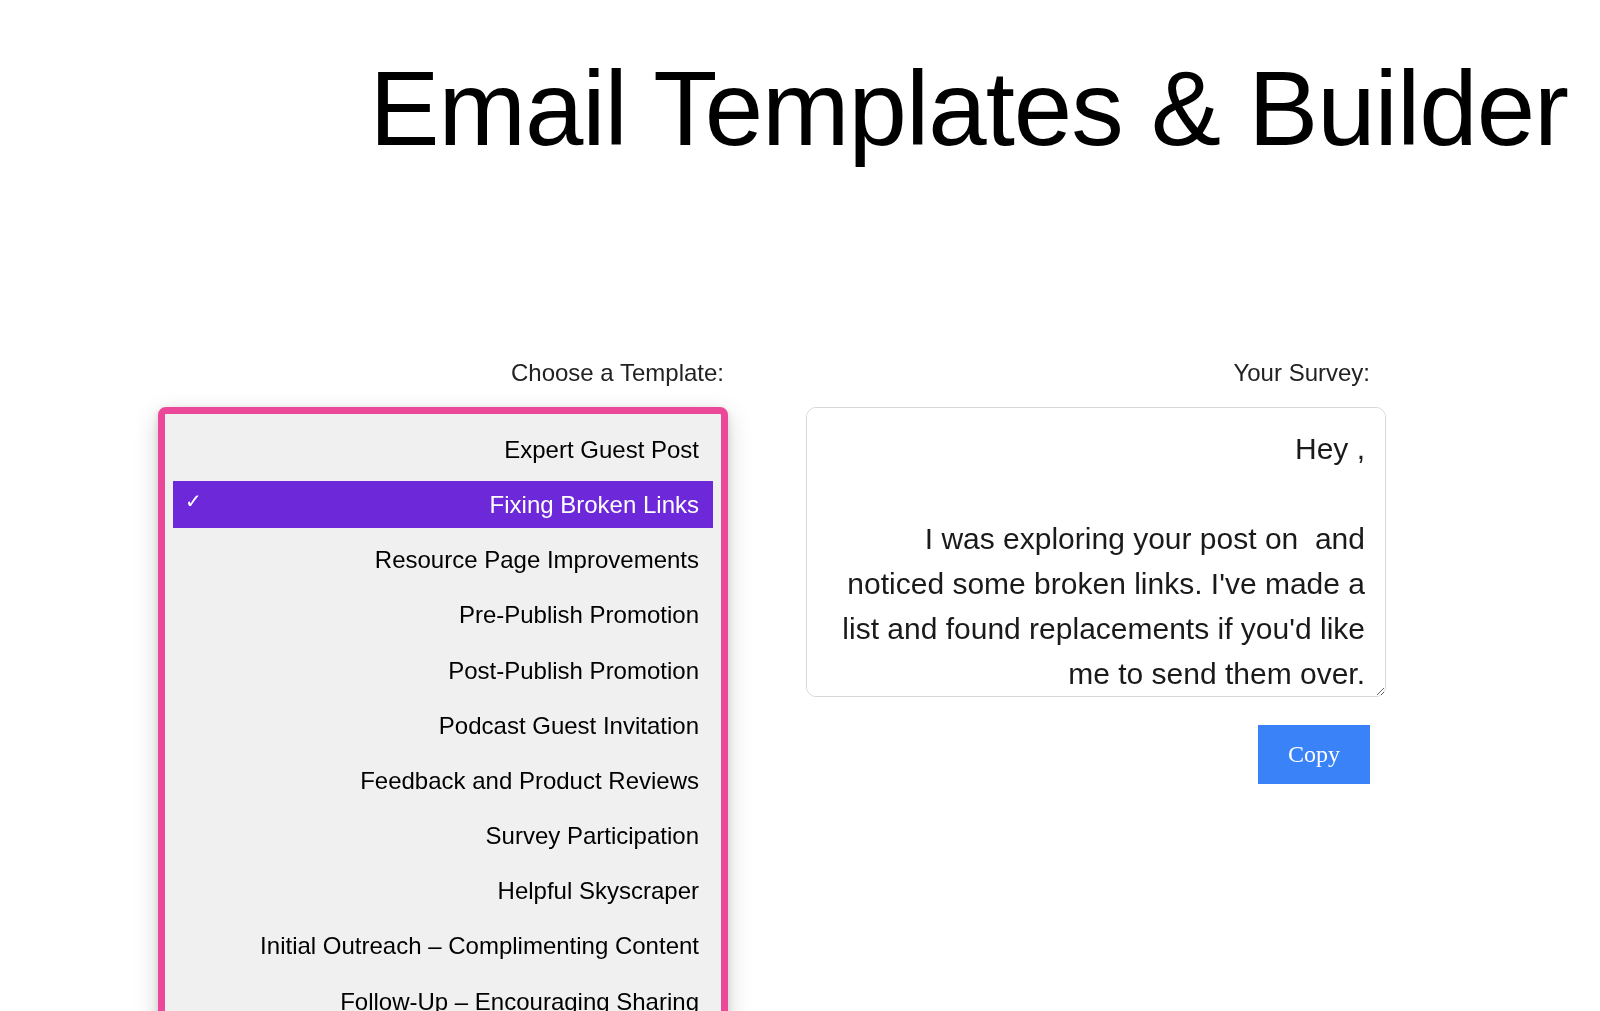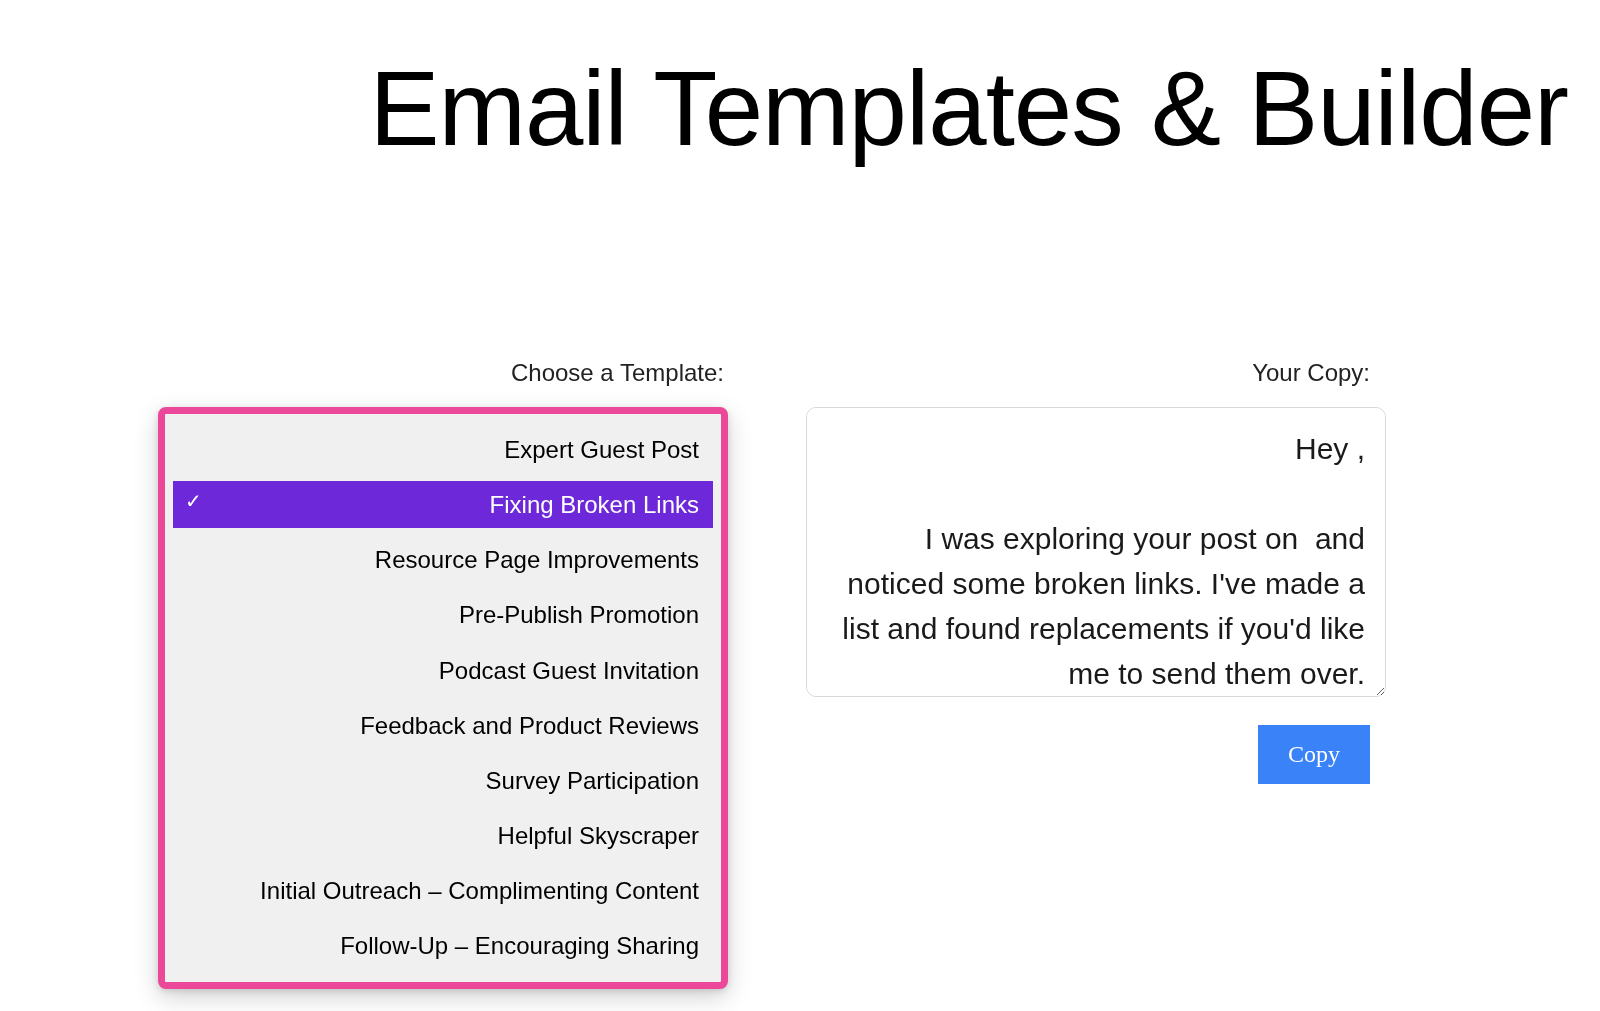--- a/index.html
+++ b/index.html
@@ -121,32 +121,33 @@
   <div class="left-column">
     <div class="field-label">Choose a Template:</div>
 
     <div class="dropdown-container">
       <span class="dropdown-chevron-hint">⌄</span>
       <div class="dropdown-menu">
         <div class="dropdown-item">Expert Guest Post</div>
         <div class="dropdown-item selected">Fixing Broken Links</div>
         <div class="dropdown-item">Resource Page Improvements</div>
         <div class="dropdown-item">Pre-Publish Promotion</div>
+        <div class="dropdown-item">Post-Publish Promotion</div>
         <div class="dropdown-item">Podcast Guest Invitation</div>
         <div class="dropdown-item">Feedback and Product Reviews</div>
         <div class="dropdown-item">Survey Participation</div>
         <div class="dropdown-item">Helpful Skyscraper</div>
         <div class="dropdown-item">Initial Outreach – Complimenting Content</div>
         <div class="dropdown-item">Follow-Up – Encouraging Sharing</div>
       </div>
     </div>
   </div>
 
   <div class="right-column">
-    <div class="field-label">Your Copy:</div>
+    <div class="field-label">Your Survey:</div>
     <textarea class="email-textarea" style="">Hey ,
 
 I was exploring your post on  and noticed some broken links. I've made a list and found replacements if you'd like me to send them over.
 
 Keep up the great work!</textarea>
     <button class="copy-button">Copy</button>
   </div>
 
 </div>
 

